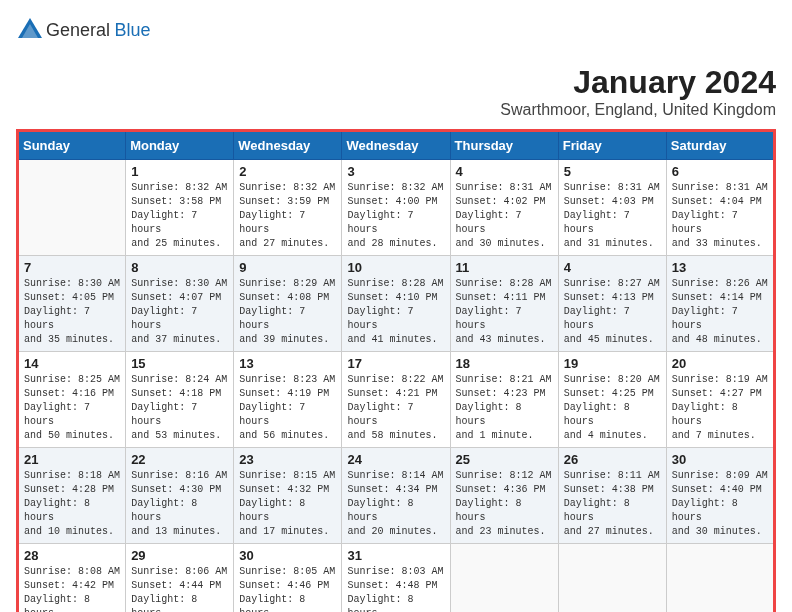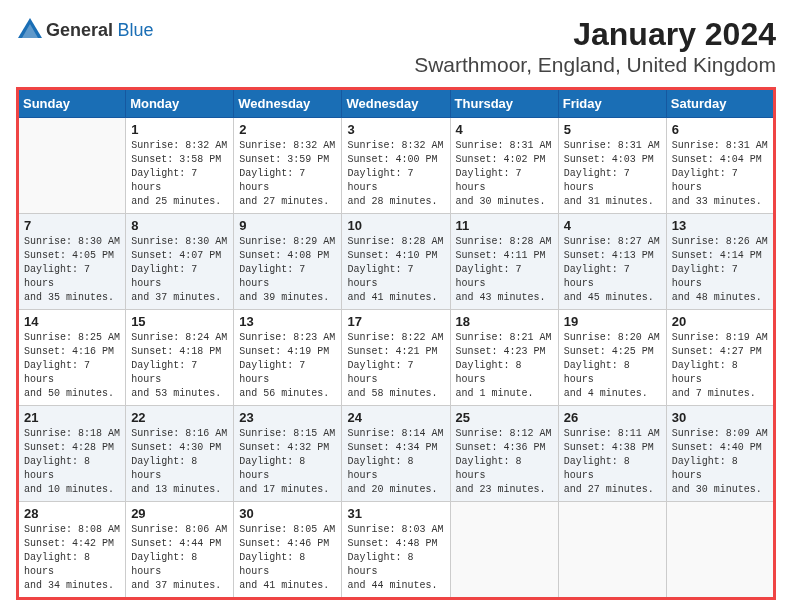--- a/index.html
+++ b/index.html
@@ -21,23 +21,24 @@
       flex-direction: column;
       align-items: flex-start;
     }
     .title-block {
       text-align: right;
     }
     .month-title {
       font-size: 32px;
       font-weight: bold;
       color: #222;
+      margin-top: 48px;
     }
     .subtitle {
-      font-size: 21px;
+      font-size: 16px;
       color: #444;
     }
     .calendar {
       width: 100%;
       border-collapse: collapse;
       border: 3px solid #ef4444;
     }
     .calendar th {
       background-color: #1a6eb5;
       color: #fff;
@@ -87,21 +88,21 @@
 <body>
 
 <div class="header">
   <div class="logo">
     <div class="logo-wrapper">
       <svg class="logo-svg" width="28" height="28" viewBox="0 0 28 28">
         <polygon points="14,2 26,22 2,22" fill="#1a6eb5"></polygon>
         <polygon points="14,8 22,22 6,22" fill="#fff" opacity="0.3"></polygon>
       </svg>
       <div>
-        <span style="font-size:18px;font-weight:bold;color:#333;text-align:right;">General</span>
+        <span style="font-size:18px;font-weight:normal;color:#333;text-align:right;">General</span>
         <span style="font-size:18px;font-weight:normal;color:#1a6eb5;">Blue</span>
       </div>
     </div>
   </div>
   <div class="title-block">
     <div class="month-title">January 2024</div>
     <div class="subtitle">Swarthmoor, England, United Kingdom</div>
   </div>
 </div>
 

